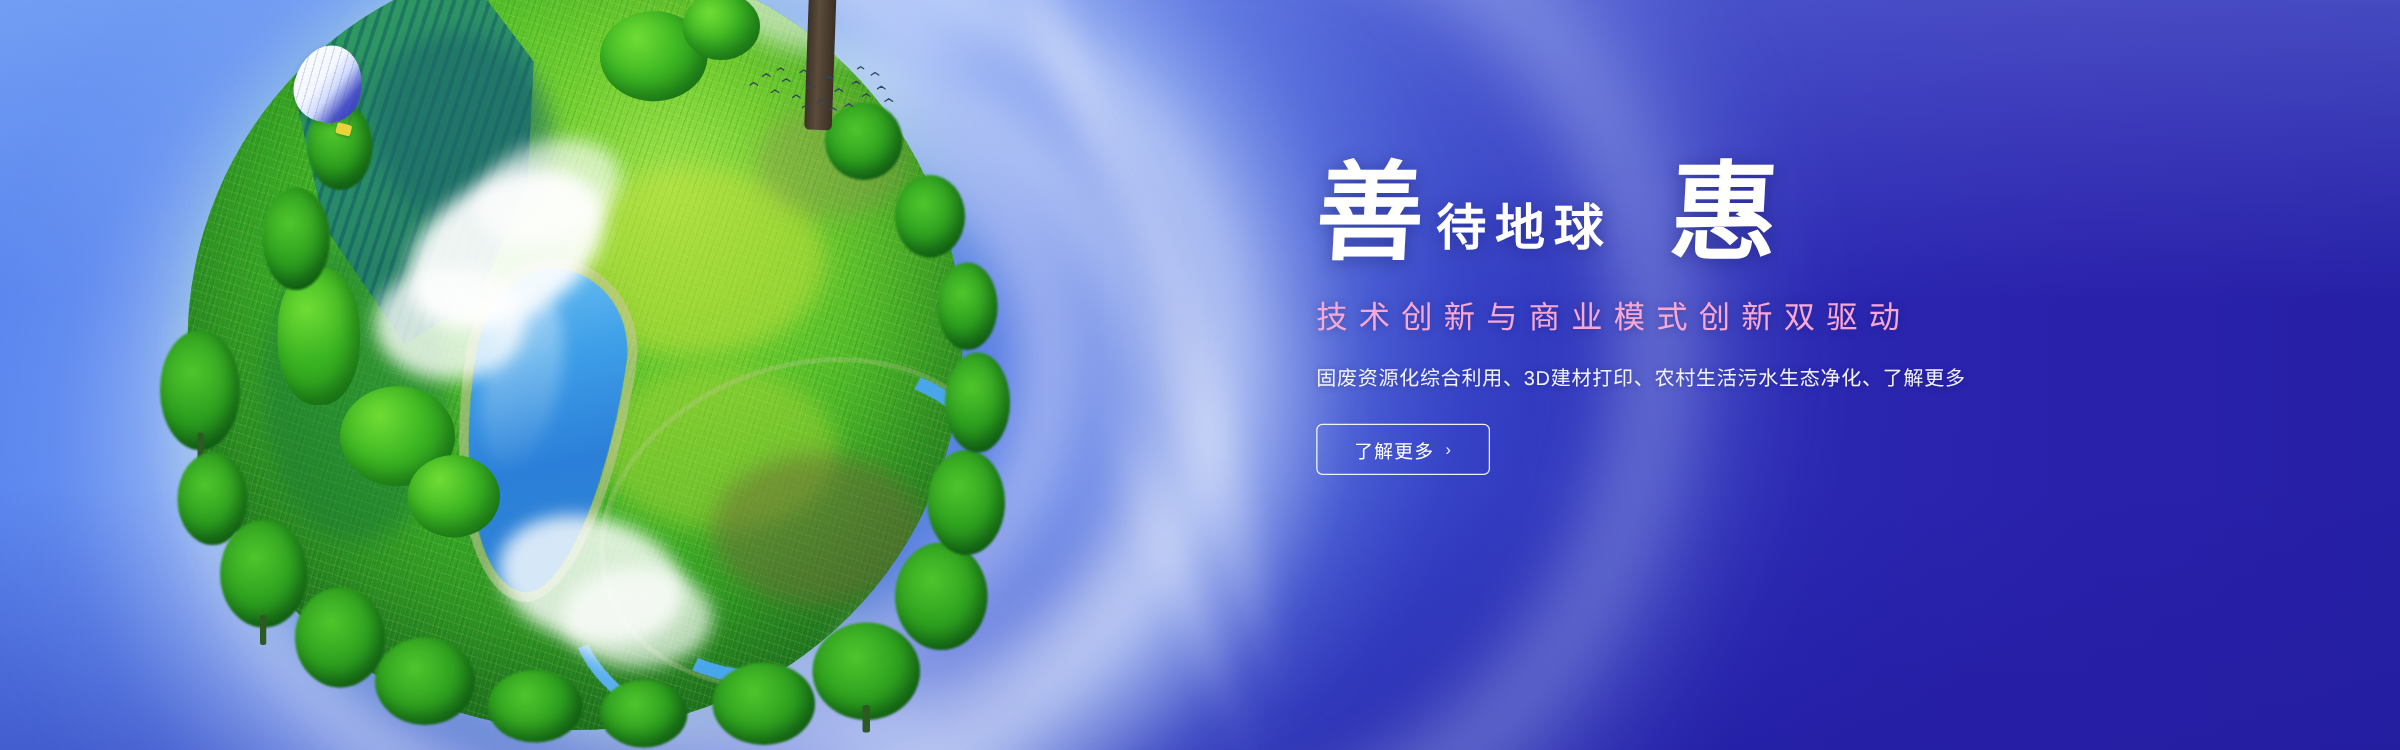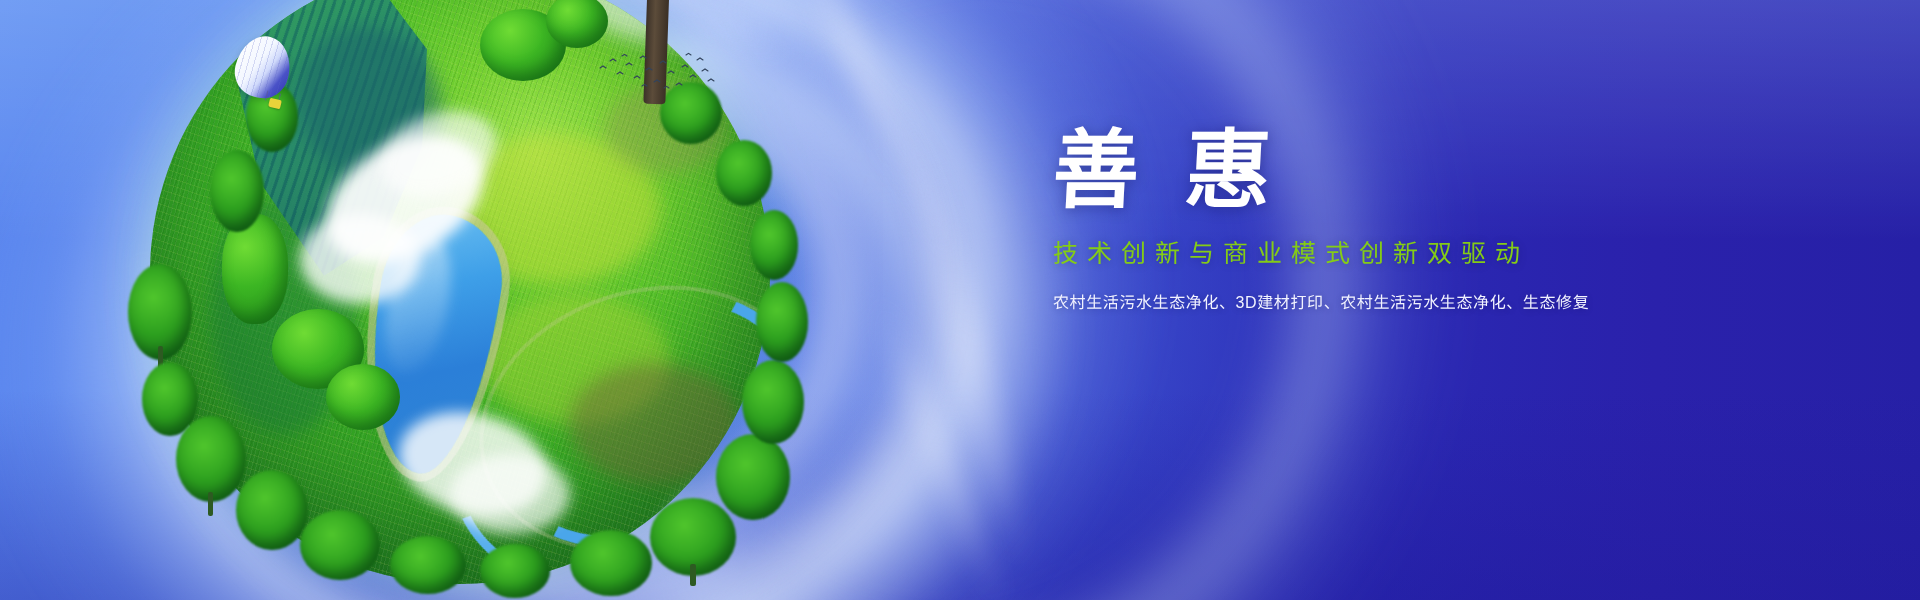--- a/index.html
+++ b/index.html
@@ -234,21 +234,21 @@
     font-family:"Liberation Serif","DejaVu Serif",serif;
     font-size:40px;line-height:1;font-weight:700;
     letter-spacing:7px;
     padding:0 0 8px 10px;
   }
   .h-gap{width:46px;}
 
   .subtitle{
     margin-top:22px;
     font-size:25px;letter-spacing:9px;font-weight:400;
-    color:#84cc16;
+    color:#f9a8d4;
     text-shadow:0 1px 8px rgba(10,10,70,0.3);
   }
   .desc{
     margin-top:20px;
     font-size:16px;letter-spacing:.6px;font-weight:400;
     color:#f2f3ff;
     text-shadow:0 1px 6px rgba(10,10,70,0.3);
   }
   .cta{
     margin-top:26px;
@@ -384,23 +384,28 @@
         <path d="M90 3 l2.5 -1.6 l2.5 1.6"></path>
           <path d="M46 34 l2.5 -1.6 l2.5 1.6"></path>
       </g>
     </svg>
   </div>
 
   <div class="content">
 
     <div class="headline">
       <span class="h-big">善</span>
+      <span class="h-small">待地球</span>
       <span class="h-gap"></span>
       <span class="h-big">惠</span>
     </div>
 
     <div class="subtitle">技术创新与商业模式创新双驱动</div>
 
-    <div class="desc">农村生活污水生态净化、3D建材打印、农村生活污水生态净化、生态修复</div>
-
+    <div class="desc">固废资源化综合利用、3D建材打印、农村生活污水生态净化、了解更多</div>
+
+    <button class="cta">
+      <span>了解更多</span>
+      <span class="chev">›</span>
+    </button>
 
   </div>
 </div>
 
 </body></html>

